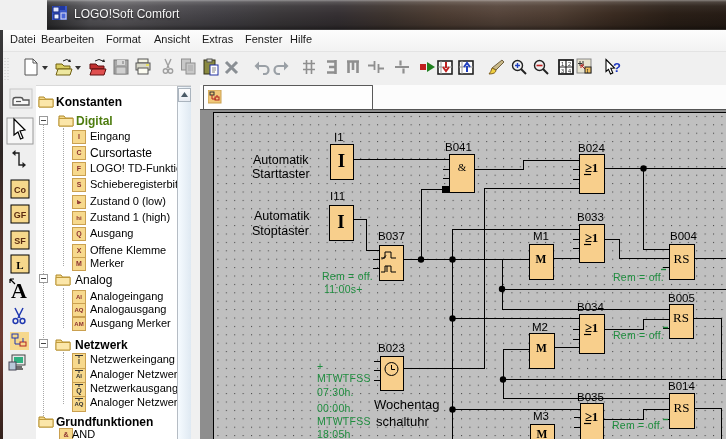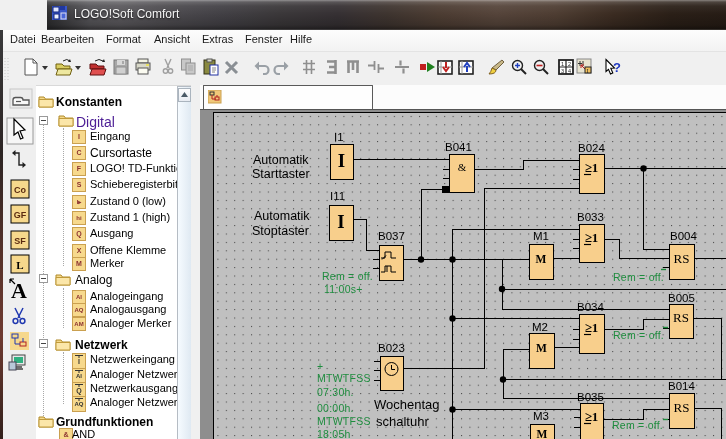--- a/index.html
+++ b/index.html
@@ -248,21 +248,21 @@
         </svg>
 <div style="position:absolute;left:20px;top:9px;font-weight:bold;font-size:12px;color:#000;white-space:nowrap">Konstanten</div>
 <svg width="9" height="9" style="position:absolute;left:3px;top:30px">
           <rect x="0.5" y="0.5" width="8" height="8" fill="#fff" stroke="#9a9a9a"></rect>
           <path d="M2 4.5 H7" stroke="#444" stroke-width="1"></path>
         </svg>
 <svg width="16" height="14" style="position:absolute;left:22px;top:27px">
           <path d="M1 3 L6 3 L7.5 5 L15 5 L15 13 L1 13 Z" fill="#f5d98b" stroke="#b08a2a"></path>
           <path d="M1 5.5 L15 5.5 L15 13 L1 13 Z" fill="#fbe6a9" stroke="#c09a3a"></path>
         </svg>
-<div style="position:absolute;left:40px;top:28px;font-weight:normal;font-size:14px;color:#4c1d95;white-space:nowrap">Digital</div>
+<div style="position:absolute;left:40px;top:28px;font-weight:bold;font-size:12px;color:#4d7c0f;white-space:nowrap">Digital</div>
 <div style="position:absolute;left:36px;top:44px;width:12px;height:12px;background:#f7d98d;border:1px solid #caa050;font-size:7px;font-weight:bold;color:#8a3030;text-align:center;line-height:12px;font-family:'Liberation Sans',sans-serif">I</div>
 <div style="position:absolute;left:54px;top:44px;font-size:11px;color:#000;white-space:nowrap">Eingang</div>
 <div style="position:absolute;left:36px;top:60px;width:12px;height:12px;background:#f7d98d;border:1px solid #caa050;font-size:7px;font-weight:bold;color:#8a3030;text-align:center;line-height:12px;font-family:'Liberation Sans',sans-serif">C</div>
 <div style="position:absolute;left:54px;top:60px;font-size:12px;color:#000;white-space:nowrap">Cursortaste</div>
 <div style="position:absolute;left:36px;top:76px;width:12px;height:12px;background:#f7d98d;border:1px solid #caa050;font-size:7px;font-weight:bold;color:#8a3030;text-align:center;line-height:12px;font-family:'Liberation Sans',sans-serif">F</div>
 <div style="position:absolute;left:54px;top:76px;font-size:11px;color:#000;white-space:nowrap">LOGO! TD-Funktion</div>
 <div style="position:absolute;left:36px;top:92px;width:12px;height:12px;background:#f7d98d;border:1px solid #caa050;font-size:7px;font-weight:bold;color:#8a3030;text-align:center;line-height:12px;font-family:'Liberation Sans',sans-serif">S</div>
 <div style="position:absolute;left:54px;top:92px;font-size:11px;color:#000;white-space:nowrap">Schieberegisterbit</div>
 <div style="position:absolute;left:36px;top:109px;width:12px;height:12px;background:#f7d98d;border:1px solid #caa050;font-size:6px;font-weight:bold;color:#8a3030;text-align:center;line-height:12px;font-family:'Liberation Sans',sans-serif">I▸</div>
 <div style="position:absolute;left:54px;top:109px;font-size:11px;color:#000;white-space:nowrap">Zustand 0 (low)</div>
@@ -281,21 +281,21 @@
 <svg width="16" height="14" style="position:absolute;left:19px;top:186px">
           <path d="M1 3 L6 3 L7.5 5 L15 5 L15 13 L1 13 Z" fill="#f5d98b" stroke="#b08a2a"></path>
           <path d="M1 5.5 L15 5.5 L15 13 L1 13 Z" fill="#fbe6a9" stroke="#c09a3a"></path>
         </svg>
 <div style="position:absolute;left:39px;top:187px;font-weight:normal;font-size:12px;color:#000;white-space:nowrap">Analog</div>
 <div style="position:absolute;left:36px;top:204px;width:12px;height:12px;background:#f7d98d;border:1px solid #caa050;font-size:6px;font-weight:bold;color:#8a3030;text-align:center;line-height:12px;font-family:'Liberation Sans',sans-serif">AI</div>
 <div style="position:absolute;left:54px;top:204px;font-size:11px;color:#000;white-space:nowrap">Analogeingang</div>
 <div style="position:absolute;left:36px;top:217px;width:12px;height:12px;background:#f7d98d;border:1px solid #caa050;font-size:6px;font-weight:bold;color:#8a3030;text-align:center;line-height:12px;font-family:'Liberation Sans',sans-serif">AQ</div>
 <div style="position:absolute;left:54px;top:217px;font-size:11px;color:#000;white-space:nowrap">Analogausgang</div>
 <div style="position:absolute;left:36px;top:231px;width:12px;height:12px;background:#f7d98d;border:1px solid #caa050;font-size:6px;font-weight:bold;color:#8a3030;text-align:center;line-height:12px;font-family:'Liberation Sans',sans-serif">AM</div>
-<div style="position:absolute;left:54px;top:231px;font-size:11px;color:#000;white-space:nowrap">Analoger Merker</div>
+<div style="position:absolute;left:54px;top:231px;font-size:11px;color:#000;white-space:nowrap">Ausgang Merker</div>
 <svg width="9" height="9" style="position:absolute;left:3px;top:253px">
           <rect x="0.5" y="0.5" width="8" height="8" fill="#fff" stroke="#9a9a9a"></rect>
           <path d="M2 4.5 H7" stroke="#444" stroke-width="1"></path>
         </svg>
 <svg width="16" height="14" style="position:absolute;left:19px;top:251px">
           <path d="M1 3 L6 3 L7.5 5 L15 5 L15 13 L1 13 Z" fill="#f5d98b" stroke="#b08a2a"></path>
           <path d="M1 5.5 L15 5.5 L15 13 L1 13 Z" fill="#fbe6a9" stroke="#c09a3a"></path>
         </svg>
 <div style="position:absolute;left:39px;top:252px;font-weight:bold;font-size:12px;color:#000;white-space:nowrap">Netzwerk</div>
 <div style="position:absolute;left:36px;top:267px;width:12px;height:14px;background:#f7d98d;border:1px solid #caa050">

